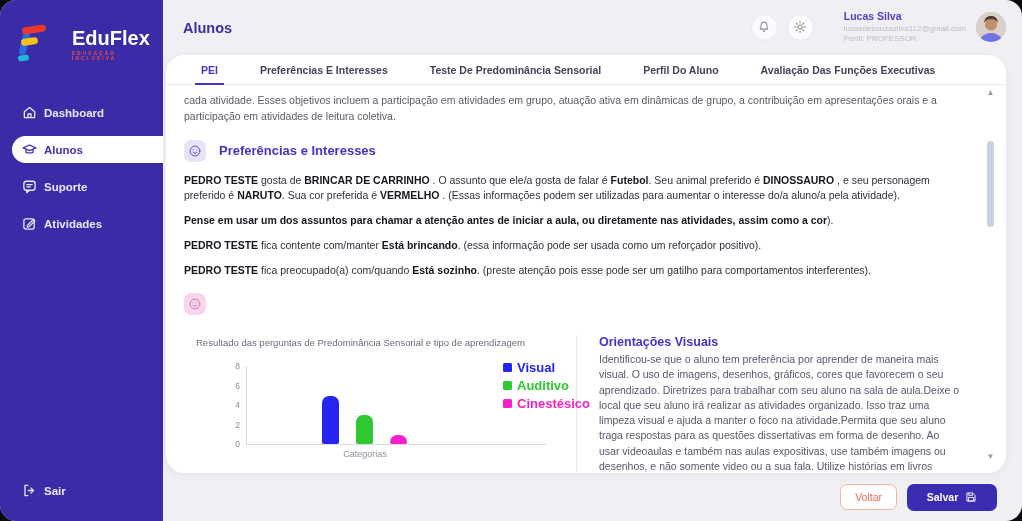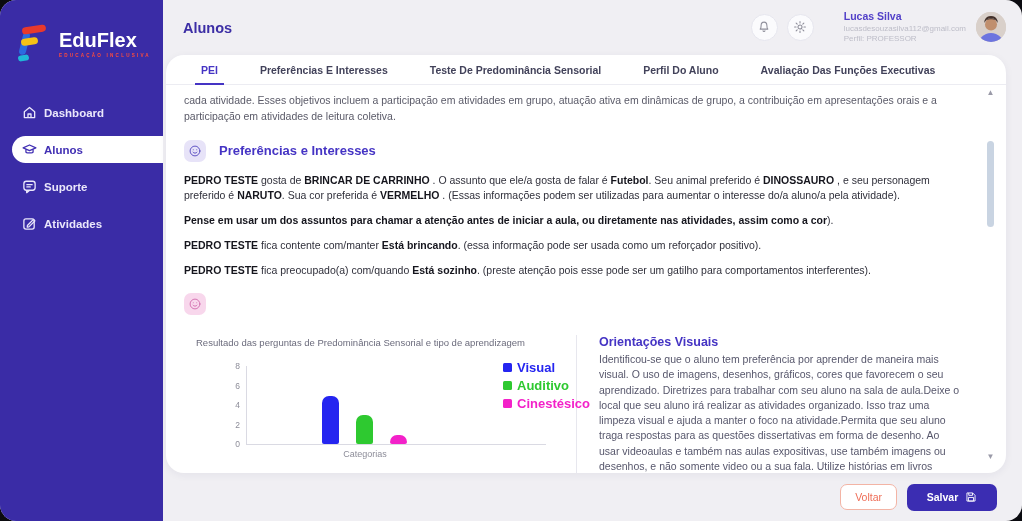--- a/index.html
+++ b/index.html
@@ -3,21 +3,21 @@
 <meta charset="utf-8">
 <style>
   :root{ --accent:#4534c4; --sidebar:#3a2ca6; }
   *{ box-sizing:border-box; }
   html,body{ margin:0; padding:0; }
   body{ background:#0b0b10; font-family:"Liberation Sans", sans-serif; }
   .app{ width:1022px; height:521px; border-radius:16px; overflow:hidden; display:flex; background:#f0eff3; position:relative; }
 
   
   .sidebar{ width:163px; background:var(--sidebar); display:flex; flex-direction:column; flex-shrink:0; }
-  .logo-row{ display:flex; align-items:center; gap:11px; padding:24px 0 0 18px; }
+  .logo-row{ display:flex; align-items:center; gap:24px; padding:24px 0 0 18px; }
   .logo-mark{ width:30px; height:40px; position:relative; flex-shrink:0; }
   .logo-mark span{ position:absolute; display:block; }
   .lm-blue{ left:3px; top:8px; width:7px; height:23px; border-radius:4px; background:#2b6be0; transform:rotate(14deg); }
   .lm-red{ left:4px; top:2px; width:24px; height:7px; border-radius:4px; background:#e8392c; transform:rotate(-9deg); }
   .lm-yellow{ left:3px; top:14px; width:17px; height:7px; border-radius:4px; background:#f5c117; transform:rotate(-9deg); }
   .lm-cyan{ left:0px; top:31px; width:11px; height:6px; border-radius:3px; background:#20b7d8; transform:rotate(-9deg); }
   .brand-name{ font-size:20px; font-weight:bold; color:#fff; line-height:1; }
   .brand-tag{ font-size:4.6px; color:#ff4c3c; letter-spacing:2.2px; margin-top:3px; font-weight:bold; }
   .nav{ margin-top:30px; display:flex; flex-direction:column; }
   .nav-item{ height:27px; display:flex; align-items:center; gap:7px; padding-left:22px; color:#eae7fb; font-size:11.5px; font-weight:bold; margin:5px 0; cursor:pointer; }
@@ -126,20 +126,30 @@
       </div>
       <div class="nav-item">
         <svg viewBox="0 0 16 16" fill="none" stroke="currentColor" stroke-width="1.4" stroke-linejoin="round">
             <rect x="2" y="3" width="11" height="11" rx="2.2"></rect>
             <path d="M5.8 10.2 L12.2 3.6 L13.8 5.2 L7.4 11.6 L5.6 11.9 Z"></path>
           </svg>
         <span>Atividades</span>
       </div>
     </nav>
 
+    <div class="sidebar-bottom">
+      <div class="nav-item">
+        <svg viewBox="0 0 16 16" fill="none" stroke="currentColor" stroke-width="1.4" stroke-linecap="round" stroke-linejoin="round">
+            <path d="M6.2 2.6 H3.2 V13.4 H6.2"></path>
+            <path d="M9.4 5.2 L12.2 8 L9.4 10.8"></path>
+            <path d="M12.2 8 H6.8"></path>
+          </svg>
+        <span>Sair</span>
+      </div>
+    </div>
   </aside>
 
   <div class="main">
 
     <header class="topbar">
       <div class="topbar-title">Alunos</div>
       <div class="topbar-right">
         <div class="icon-btn">
           <svg viewBox="0 0 16 16" fill="none" stroke="currentColor" stroke-width="1.2" stroke-linecap="round" stroke-linejoin="round">
               <path d="M8 2.4 C5.7 2.4 4.7 4.2 4.7 6.2 C4.7 9.2 3.6 10.4 3.6 10.4 H12.4 C12.4 10.4 11.3 9.2 11.3 6.2 C11.3 4.2 10.3 2.4 8 2.4 Z"></path>

